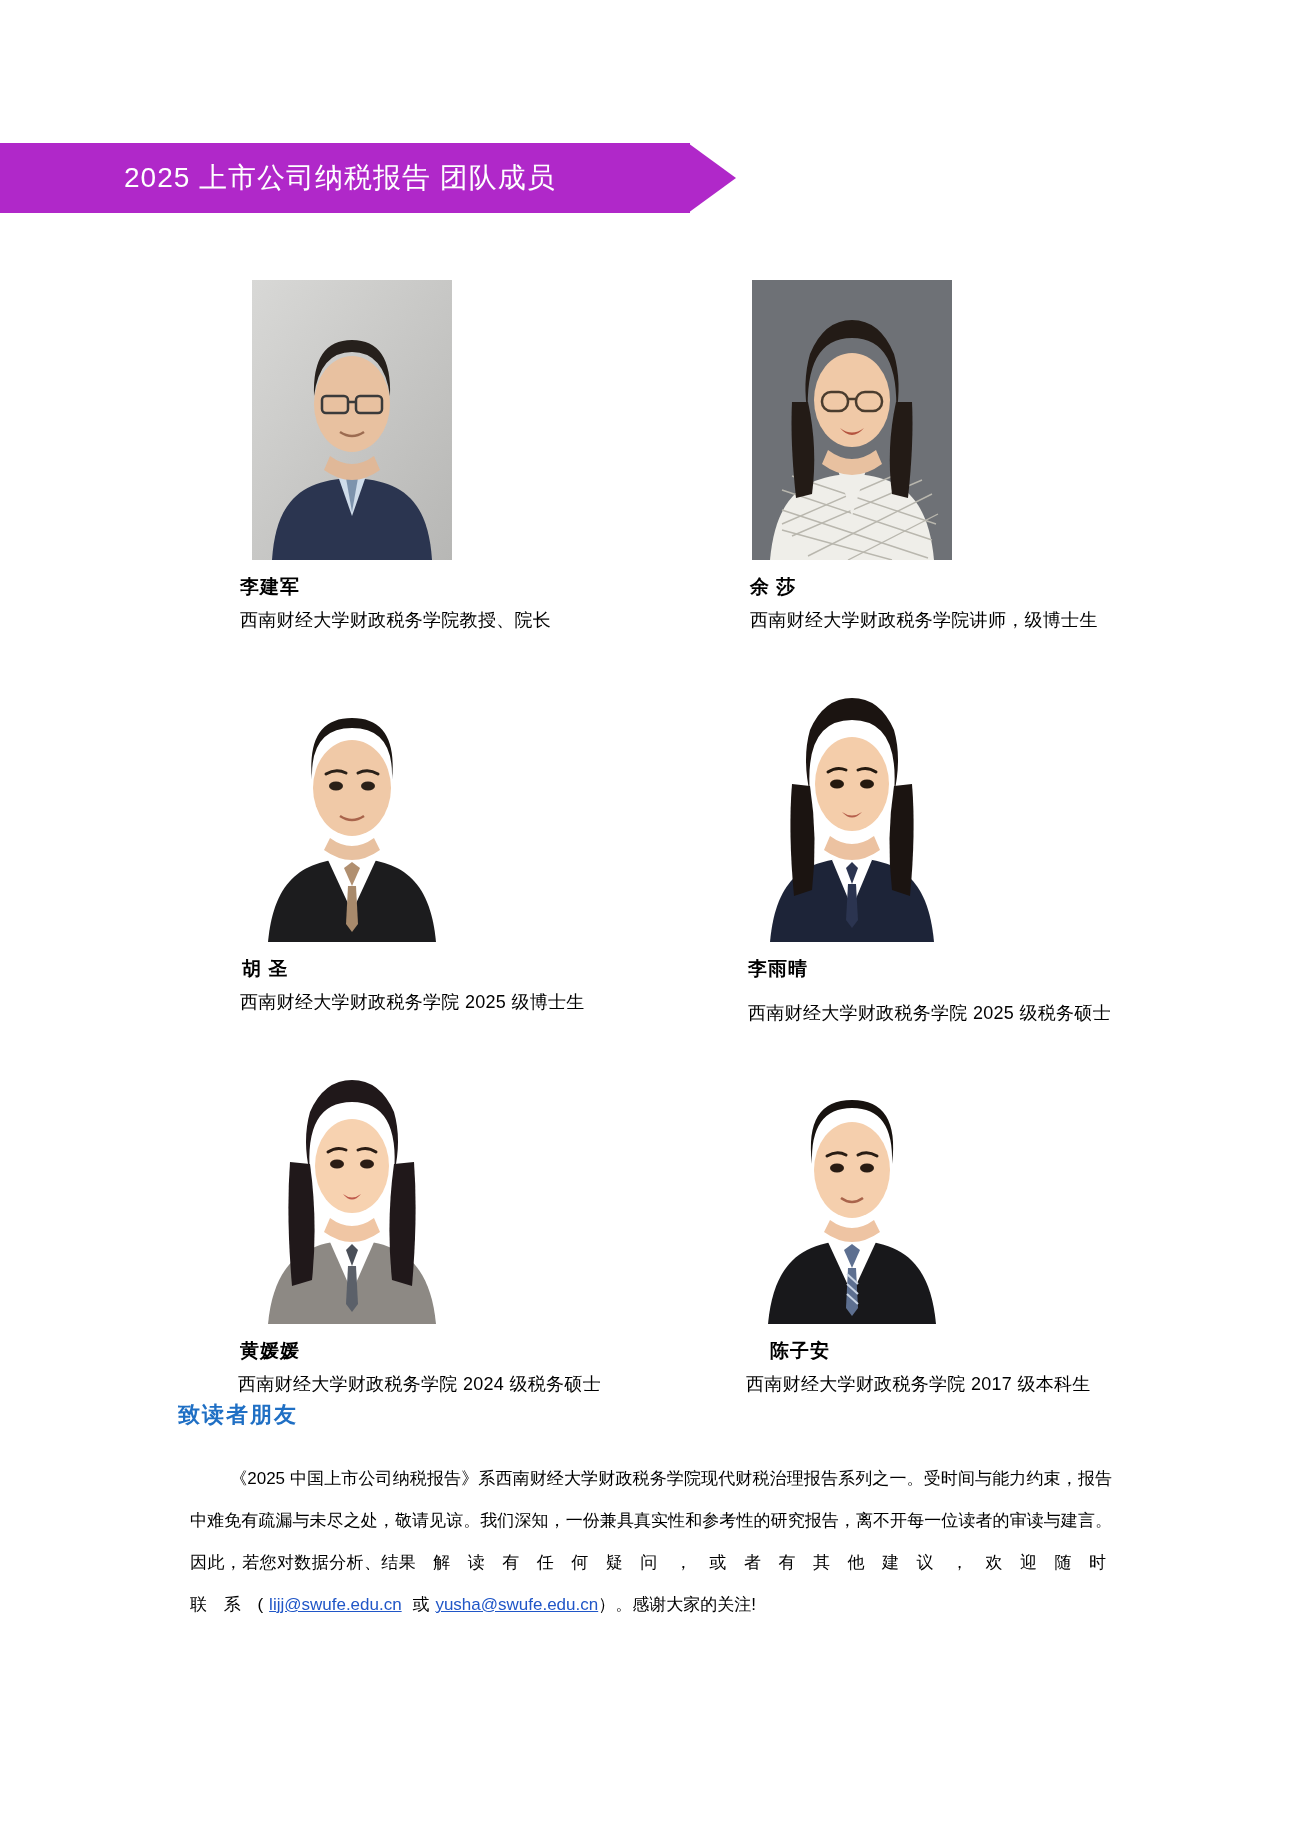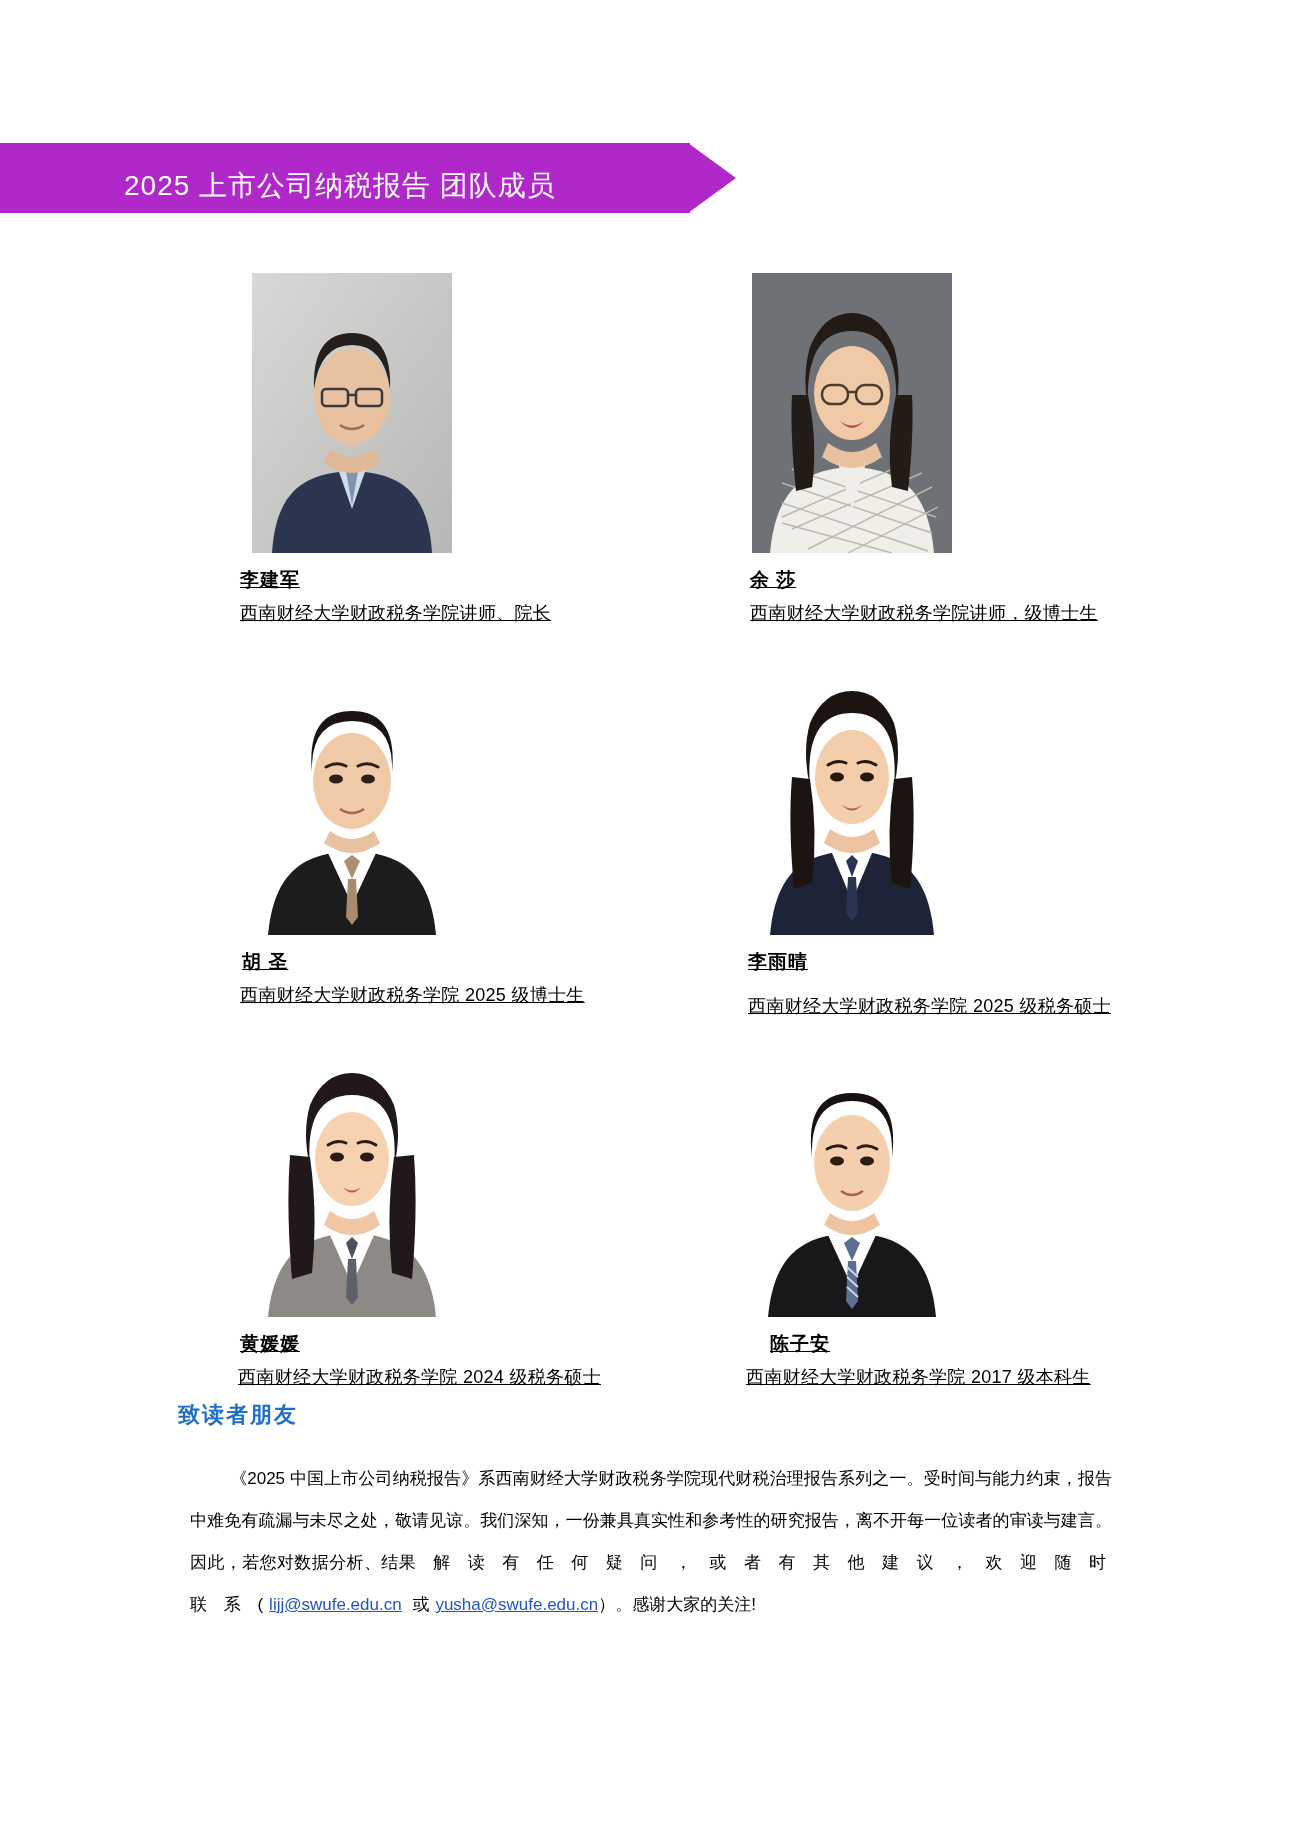--- a/index.html
+++ b/index.html
@@ -38,21 +38,21 @@
     top: 0;
     width: 0;
     height: 0;
     border-top: 35px solid transparent;
     border-bottom: 35px solid transparent;
     border-left: 48px solid #b028c9;
   }
   .banner-text {
     position: absolute;
     left: 124px;
-    top: 8px;
+    top: 0;
     height: 54px;
     line-height: 70px;
     color: #ffffff;
     font-size: 28px;
     letter-spacing: 1px;
     white-space: nowrap;
   }
 
   
   .members {
@@ -60,22 +60,21 @@
     left: 0;
     top: 265px;
     width: 1302px;
   }
   .member-row {
     position: relative;
     height: 382px;
   }
   .member {
     position: absolute;
-    top: 8px;
-    text-decoration: underline;
+    top: 15px;
   }
   .member.col-left  { left: 252px; }
   .member.col-right { left: 752px; }
 
   .photo {
     width: 200px;
     height: 280px;
     background: #c9c9c9;
     position: relative;
     overflow: hidden;
@@ -171,21 +170,21 @@
           <path d="M78 176 q22 16 44 0 l6 14 q-28 20 -56 0 Z" fill="#e0b898"></path>
           <ellipse cx="100" cy="124" rx="38" ry="48" fill="#e8c1a0"></ellipse>
           <path d="M62 116 q6 -44 38 -44 q32 0 38 44 q2 -56 -38 -56 q-40 0 -38 56 Z" fill="#26201c"></path>
           <rect x="70" y="116" width="26" height="17" rx="4" fill="none" stroke="#3a3a3a" stroke-width="2.5"></rect>
           <rect x="104" y="116" width="26" height="17" rx="4" fill="none" stroke="#3a3a3a" stroke-width="2.5"></rect>
           <line x1="96" y1="122" x2="104" y2="122" stroke="#3a3a3a" stroke-width="2.5"></line>
           <path d="M88 152 q12 8 24 0" stroke="#9c6b50" stroke-width="2.5" fill="none"></path>
         </svg>
       </div>
       <div class="m-name">李建军</div>
-      <div class="m-title">西南财经大学财政税务学院讲师、院长</div>
+      <div class="m-title">西南财经大学财政税务学院教授、院长</div>
     </div>
 
     <div class="member col-right n2">
       <div class="photo">
         <svg width="200" height="280" viewBox="0 0 200 280">
           <rect width="200" height="280" fill="#6e7176"></rect>
           <path d="M18 280 C24 214 54 196 100 194 C146 196 176 214 182 280 Z" fill="#efeee9"></path>
           <g stroke="#b9b7ae" stroke-width="1.4">
             <path d="M30 210 L180 260 M30 230 L176 278 M30 250 L140 280 M40 196 L184 244"></path>
             <path d="M170 200 L40 256 M180 214 L56 276 M186 234 L96 280 M150 192 L30 244"></path>

